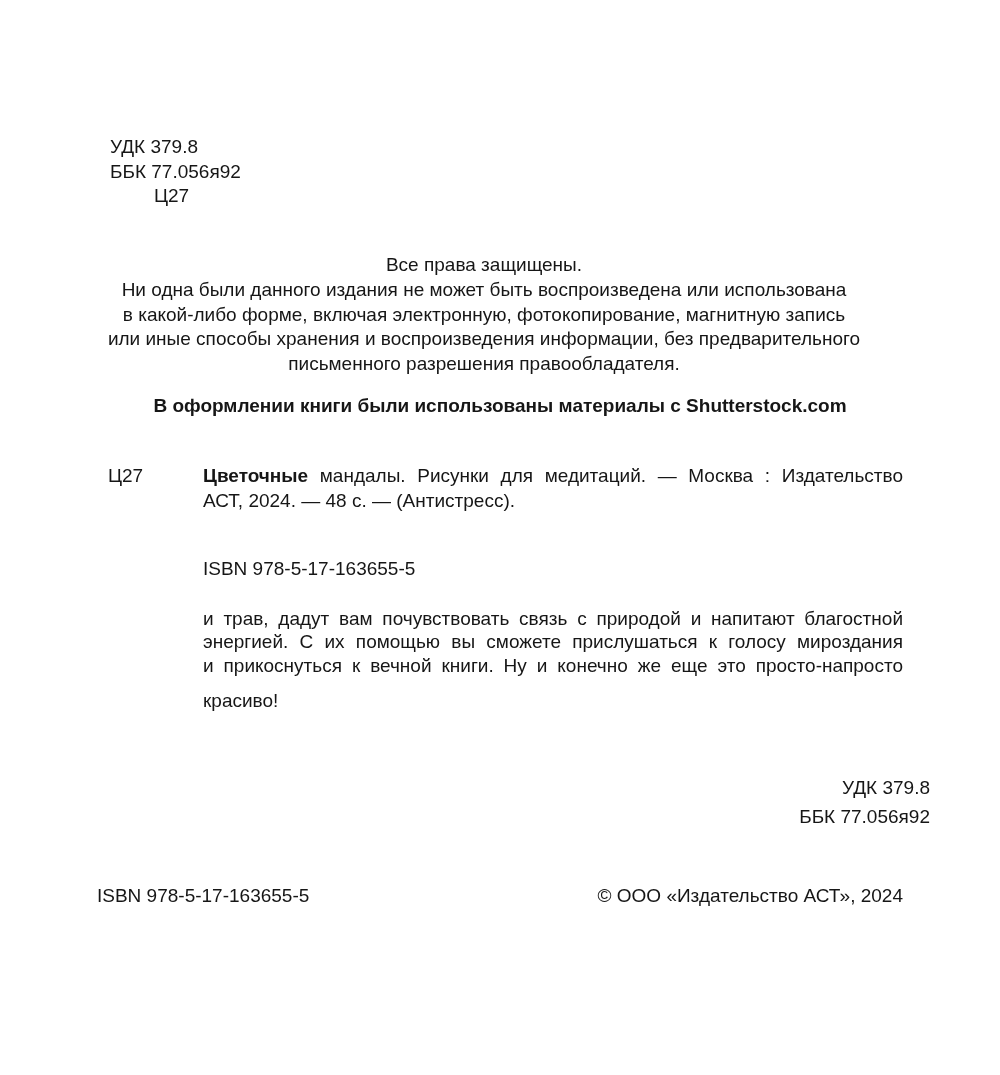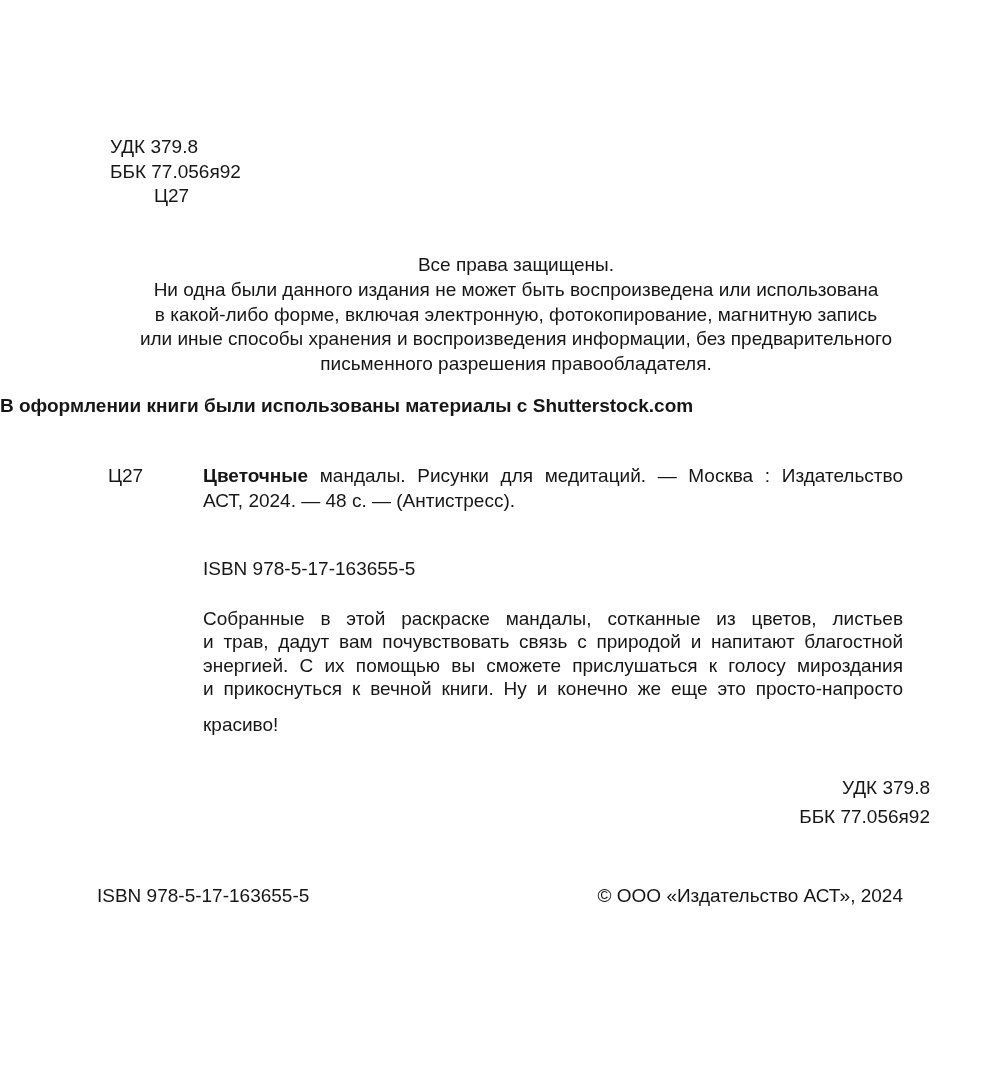--- a/index.html
+++ b/index.html
@@ -22,33 +22,33 @@
     position: absolute;
     left: 110px;
     top: 135px;
     line-height: 24.5px;
     white-space: nowrap;
   }
   .top-codes .indent { padding-left: 44px; }
 
   .rights {
     position: absolute;
-    left: 116px;
+    left: 84px;
     top: 253px;
     width: 800px;
     line-height: 24.8px;
     text-align: center;
   }
 
   .credit {
     position: absolute;
     left: 0;
     top: 395px;
     width: 1000px;
-    text-align: left;
+    text-align: center;
     font-weight: bold;
   }
 
   .cat-code {
     position: absolute;
     left: 108px;
     top: 463px;
     line-height: 25px;
   }
   .catalog {
@@ -125,21 +125,20 @@
   <div class="cat-code">Ц27</div>
 
   <div class="catalog">
     <div class="jline"><b>Цветочные</b><span> мандалы. Рисунки для медитаций. — Москва : Издательство</span></div>
     <div>АСТ, 2024. — 48 с. — (Антистресс).</div>
   </div>
 
   <div class="isbn-mid">ISBN 978-5-17-163655-5</div>
 
   <div class="annotation">
-      <div class="jline">Собранные в этой раскраске мандалы, сотканные из цветов, листьев</div>
       <div class="jline">и трав, дадут вам почувствовать связь с природой и напитают благостной</div>
       <div class="jline">энергией. С их помощью вы сможете прислушаться к голосу мироздания</div>
       <div class="jline">и прикоснуться к вечной книги. Ну и конечно же еще это просто-напросто</div>
       <div class="jline last">красиво!</div>
     </div>
 
   <div class="right-codes">
     <div>УДК 379.8</div>
     <div>ББК 77.056я92</div>
   </div>

